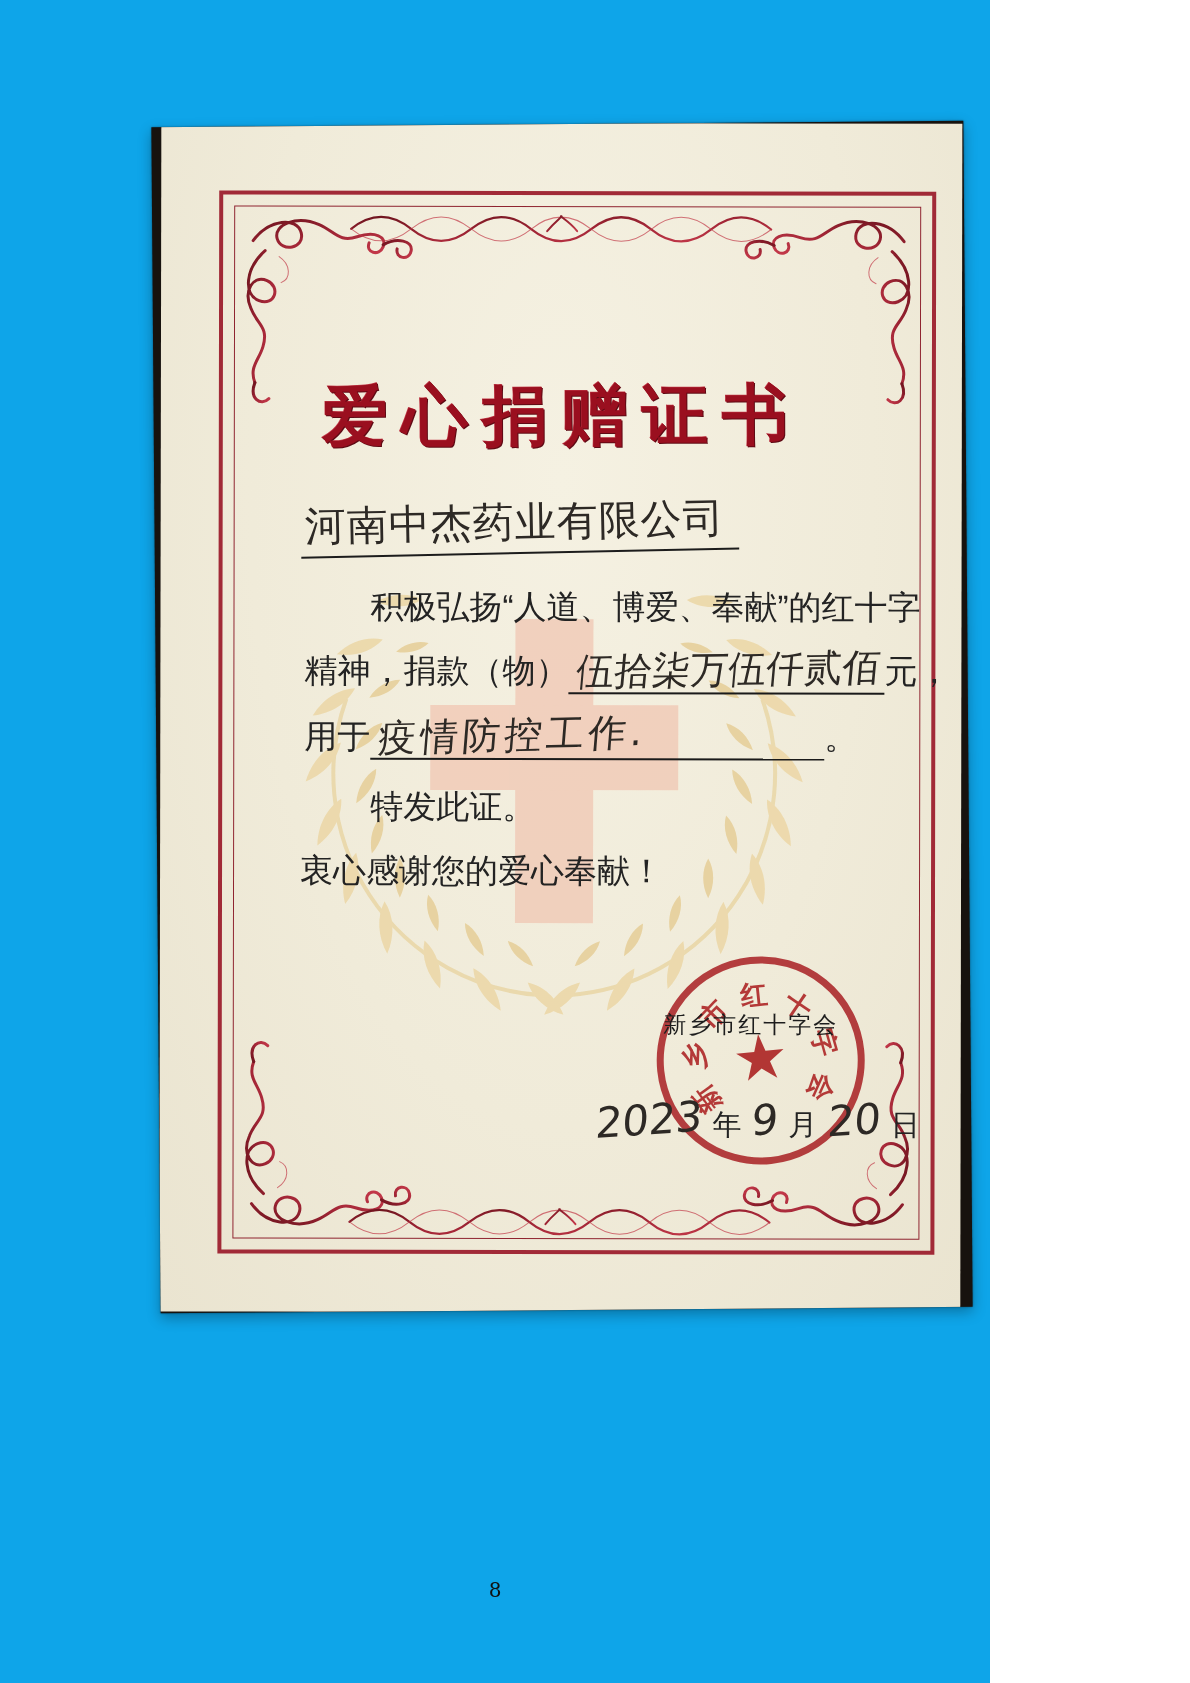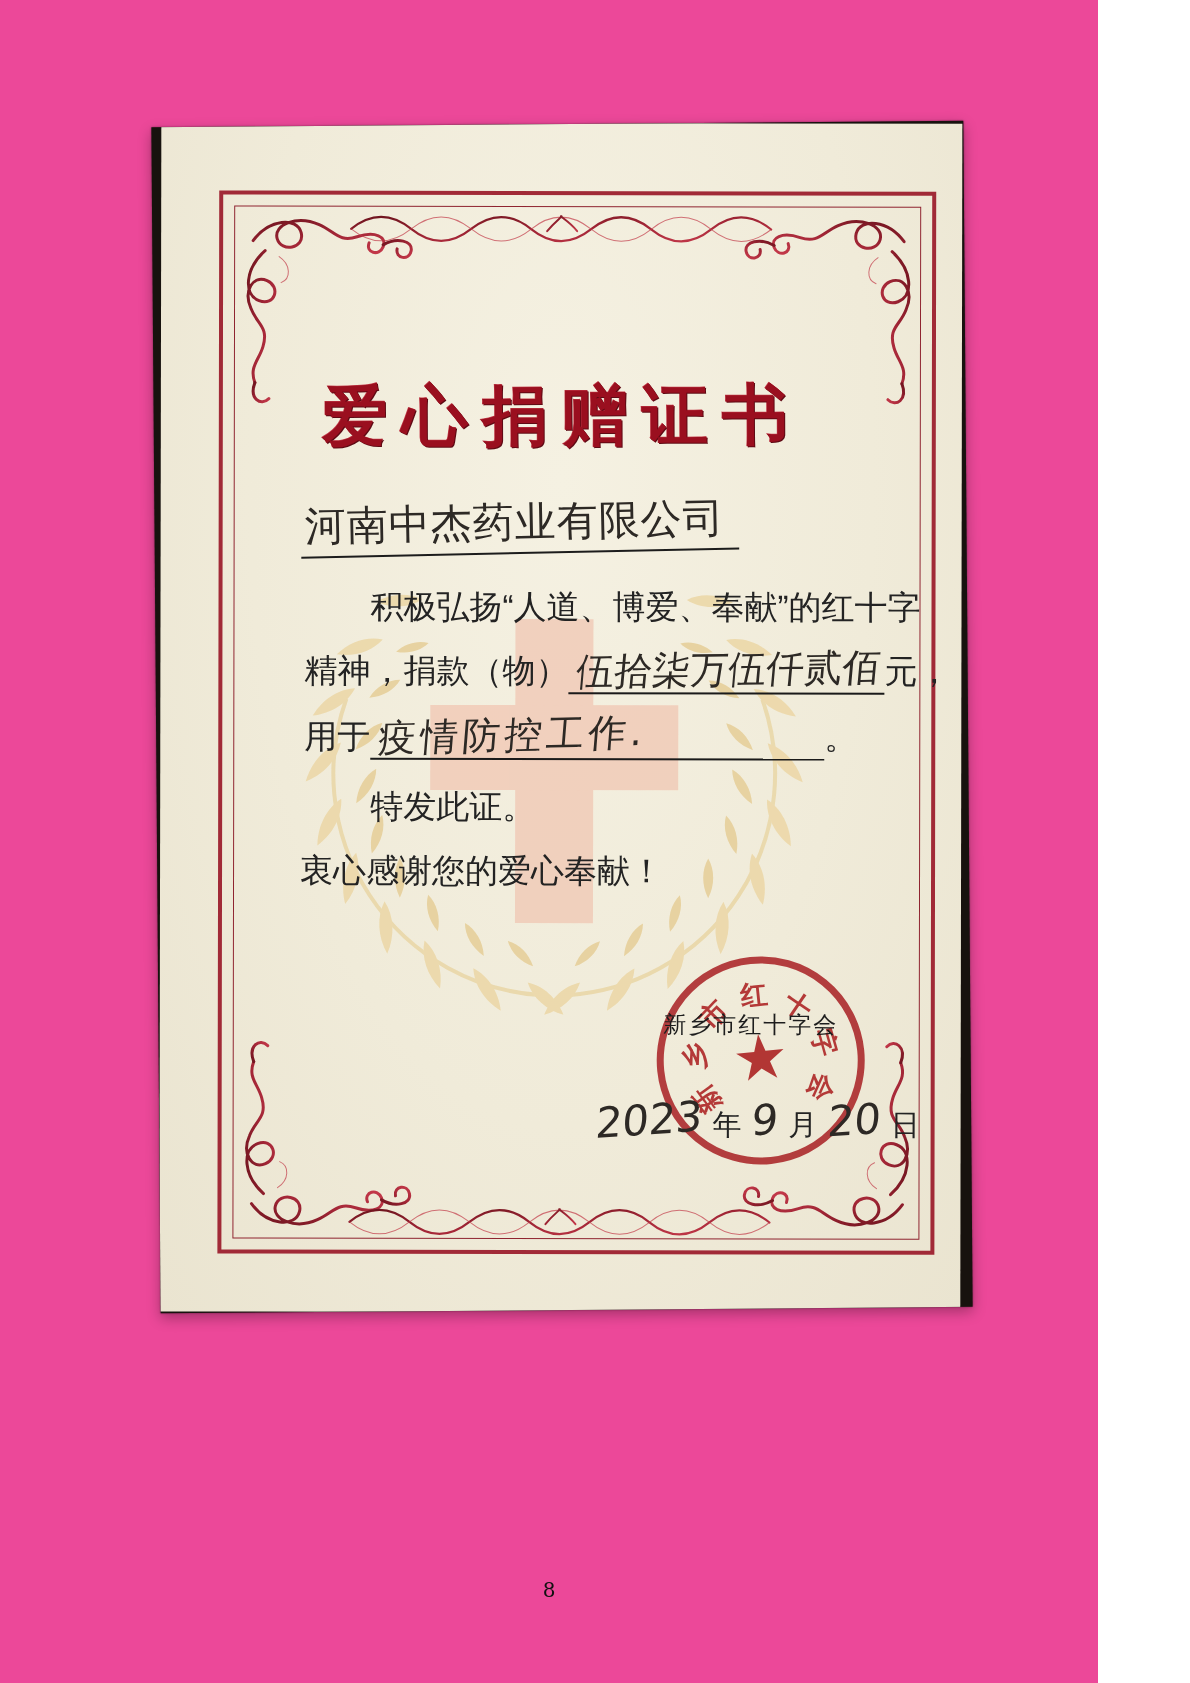--- a/index.html
+++ b/index.html
@@ -1,16 +1,16 @@
 <!DOCTYPE html>
 <html><head>
 <meta charset="utf-8">
 <style>
   html,body{margin:0;padding:0;background:#ffffff;}
-  .page{position:relative;width:1098px;height:1683px;background:#ec4899;overflow:hidden;
+  .page{position:relative;width:990px;height:1683px;background:#0ea5e9;overflow:hidden;
         font-family:"Liberation Sans",sans-serif;}
   
   .photo{position:absolute;left:156px;top:124px;width:812px;height:1186px;
          background:#17120e;transform:rotate(-0.45deg);overflow:hidden;
          box-shadow:0 5px 14px rgba(0,0,0,.30),0 0 2px rgba(0,0,0,.45);}
   .paper{position:absolute;left:10px;top:3px;right:1px;bottom:-6px;
          background:radial-gradient(ellipse at 50% 30%, #f5f1e2 0%, #f0ebd9 55%, #eae4d0 100%);
          transform:rotate(0.55deg);transform-origin:100% 0;}
   
   .border-outer{position:absolute;left:58px;top:68px;right:26px;bottom:58px;

